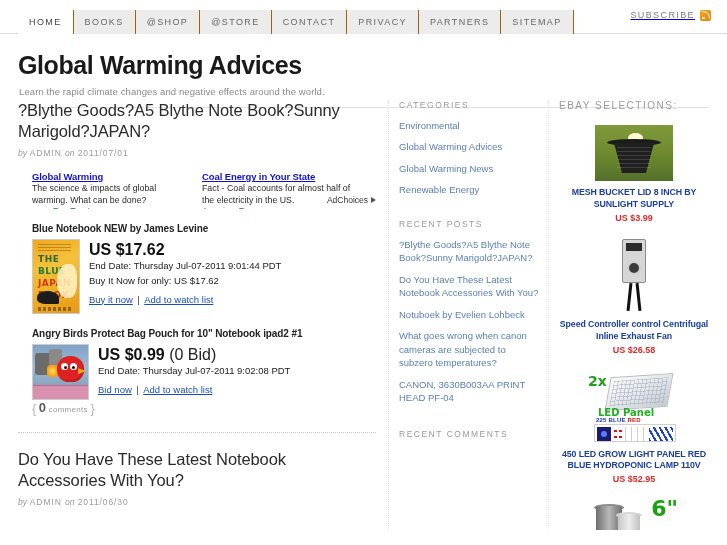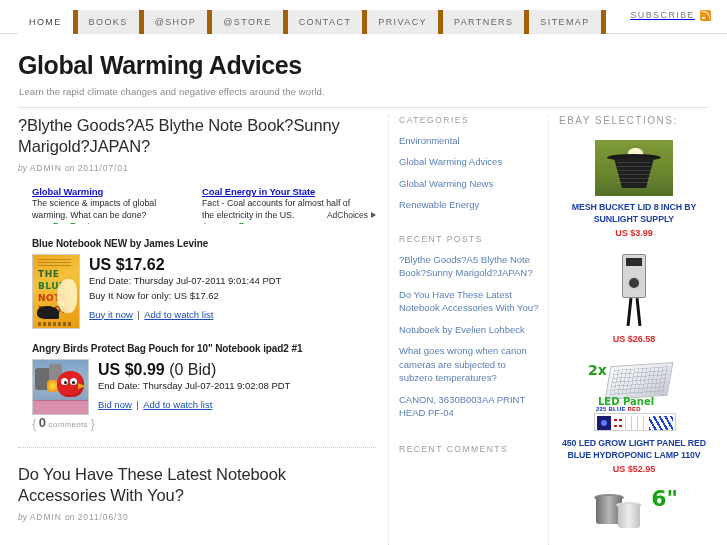--- a/index.html
+++ b/index.html
@@ -31,21 +31,21 @@
     height: 24px;
   }
   .nav-tab {
     display: flex;
     align-items: center;
     padding: 0 11px;
     font-size: 9px;
     letter-spacing: 1.4px;
     color: #666;
     background: #ececec;
-    border-right: 5px solid #a16207;
+    border-right: 1px solid #a16207;
     text-decoration: none;
     white-space: nowrap;
     text-transform: uppercase;
     font-weight: normal;
   }
   .nav-tab.active {
     background: #ffffff;
     color: #444;
   }
   #subscribe {
@@ -112,21 +112,21 @@
   #header-rule {
     position: absolute;
     left: 18px; top: 107px;
     width: 691px;
     border-top: 1px solid #e2e2e2;
   }
 
   
   #content {
     position: absolute;
-    left: 0; top: 115px;
+    left: 0; top: 100px;
     width: 590px;
     height: 430px;
   }
   #col-main {
     position: absolute;
     left: 18px; top: 0;
     width: 358px;
     height: 430px;
     overflow: hidden;
   }
@@ -487,21 +487,21 @@
       </div>
 
       <div class="listing">
         <div class="listing-head">Blue Notebook NEW by James Levine</div>
         <div class="listing-body">
           <div class="thumb book">
             <div class="bookart">
               <div class="topline"></div>
               <div class="w w1">THE</div>
               <div class="w w2">BLUE</div>
-              <div class="w w3">NOTE</div>
+              <div class="w w3">JAPAN</div>
               <div class="w w4">BOOK</div>
               <div class="blob"></div>
               <div class="fig"></div>
               <div class="byline"></div>
             </div>
           </div>
           <div class="listing-info">
             <div class="price">
               <span>US $17.62</span>
             </div>
@@ -632,20 +632,21 @@
     </div>
 
     <div class="ebay-item">
       <div class="ebay-pic pic-ctrl">
         <div class="cord1"></div>
         <div class="cord2"></div>
         <div class="box"></div>
         <div class="screen"></div>
         <div class="knob"></div>
       </div>
+      <div class="ebay-name">Speed Controller control Centrifugal Inline Exhaust Fan</div>
       <div class="ebay-price">US $26.58</div>
     </div>
 
     <div class="ebay-item">
       <div class="ebay-pic pic-led">
         <div class="twox">2x</div>
         <div class="panel"></div>
         <div class="label">LED Panel</div>
         <div class="label2">
           <span>225</span>

